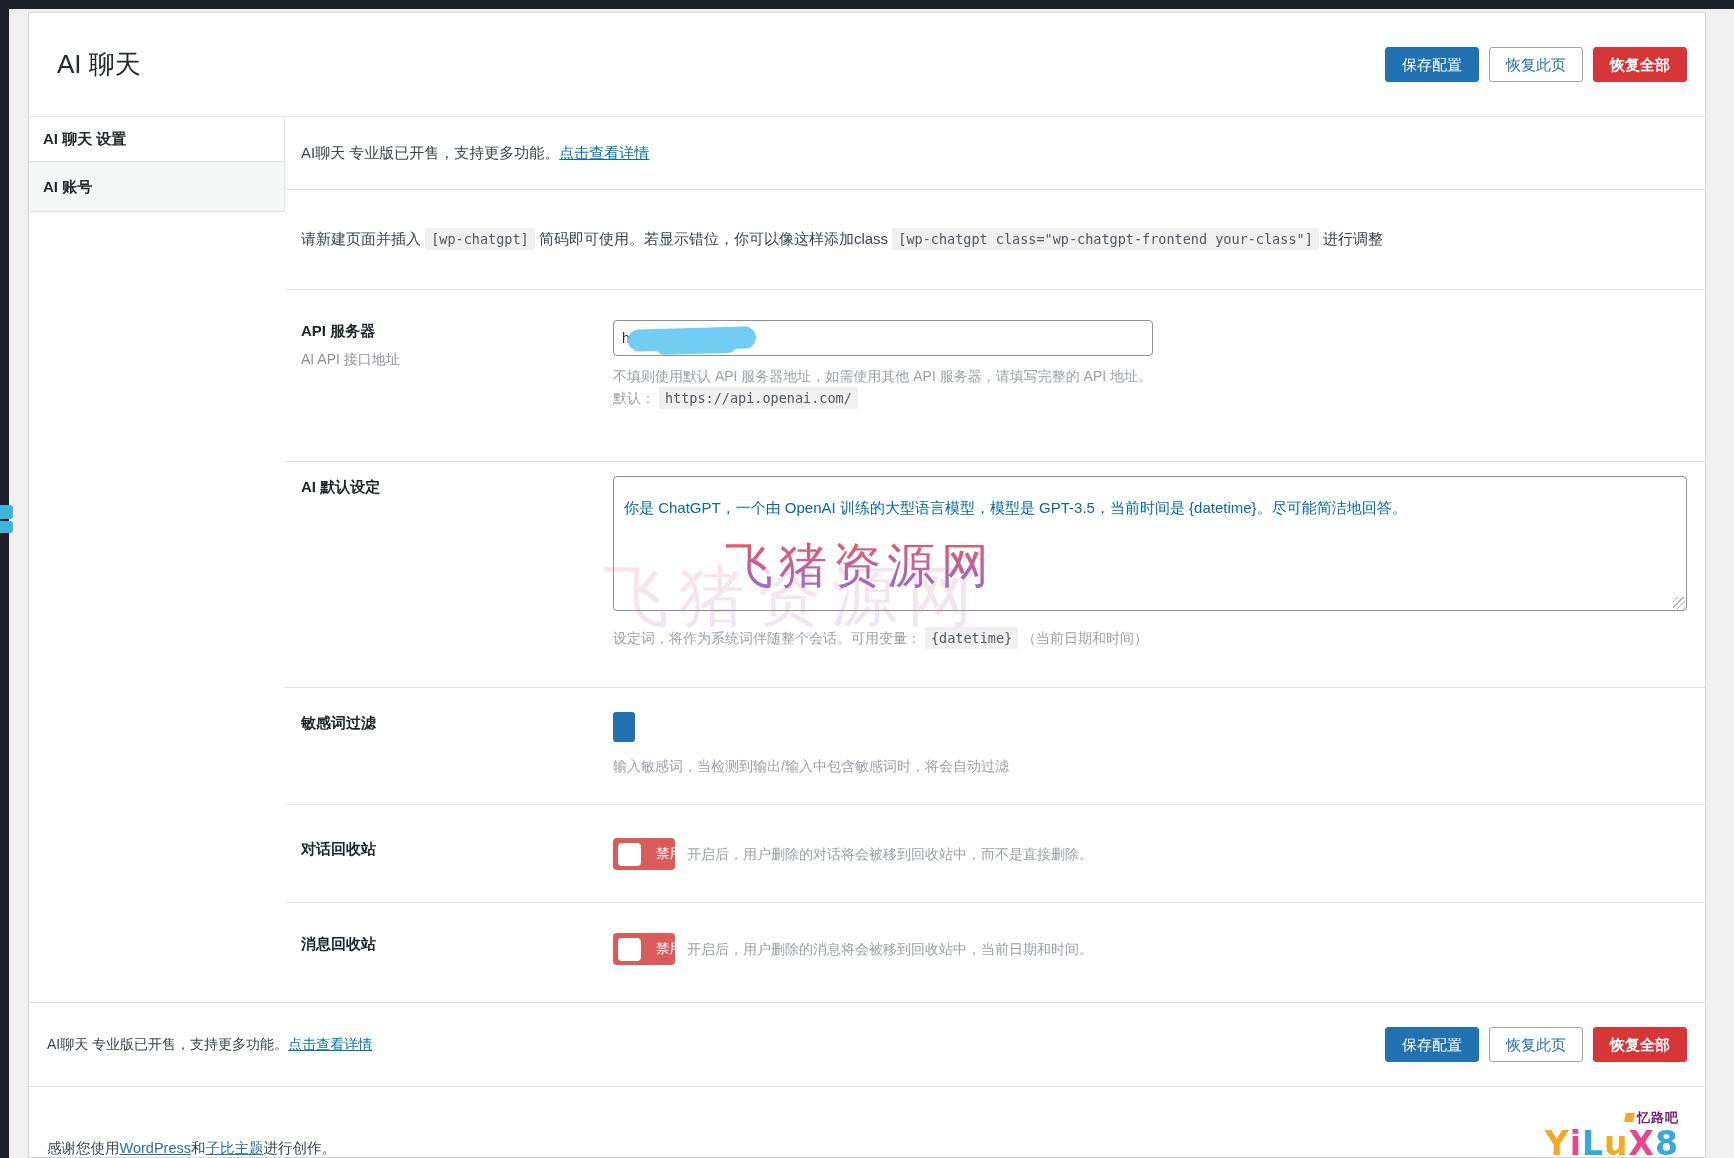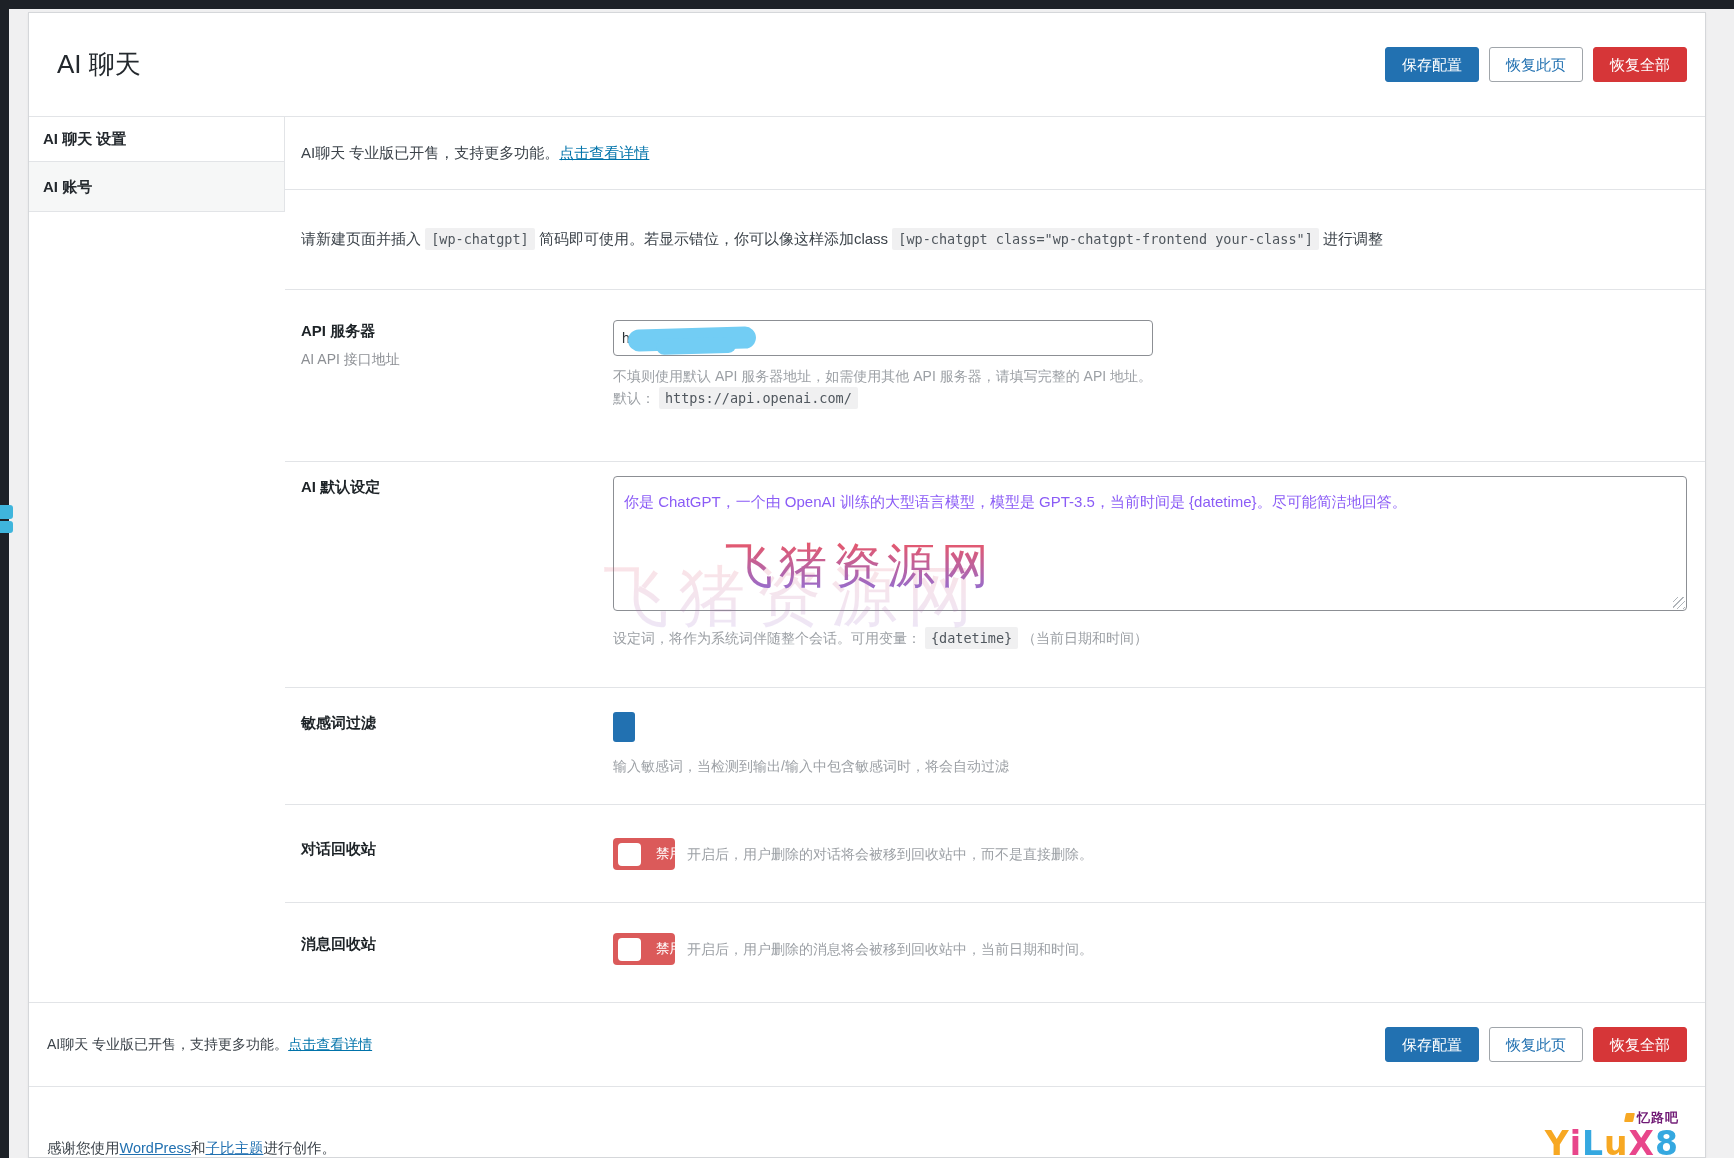--- a/index.html
+++ b/index.html
@@ -23,21 +23,21 @@
     padding:0 18px 0 28px; border-bottom:1px solid #e2e4e7;
   }
   .card-header h1 { font-size:26px; font-weight:400; color:#23282d; }
   .btn-group { display:flex; gap:10px; }
   .btn {
     height:35px; padding:0 16px; font-size:15px; border-radius:3px; cursor:pointer;
     font-family:inherit; line-height:33px; white-space:nowrap;
   }
   .btn.primary { background:#2271b1; border:1px solid #2271b1; color:#fff; }
   .btn.secondary { background:#fff; border:1px solid #a0a5aa; color:#2271b1; }
-  .btn.danger { background:#d63638; border:1px solid #d63638; color:#fff; }
+  .btn.danger { background:#d63638; border:1px solid #d63638; color:#fff;font-weight:bold; }
 
   .card-body { display:flex; align-items:flex-start; }
   .sidebar { width:256px; flex:none; border-right:1px solid #e2e4e7; }
   .nav-item {
     height:45px; line-height:44px; padding-left:14px; font-weight:700; font-size:15px;
     color:#23282d; border-bottom:1px solid #e2e4e7; cursor:pointer; background:#fff;
   }
   .nav-item.alt { background:#f6f7f7; height:50px; line-height:49px; }
   .content { flex:1; min-width:0; }
 
@@ -73,21 +73,21 @@
     background:#72cdf4; border-radius:12px; transform:rotate(-1.5deg);
   }
   .scribble:after {
     content:""; position:absolute; left:28px; top:10px; width:80px; height:16px;
     background:#72cdf4; border-radius:10px;
   }
 
   .textarea-wrap { position:relative; width:1074px; }
   textarea.setting-area {
     width:1074px; height:135px; resize:none; border:1px solid #8c8f94; border-radius:4px;
-    font-family:inherit; font-size:15px; color:#8b5cf6; padding:14px 10px; line-height:22px;
+    font-family:inherit; font-size:15px; color:#0369a1; padding:20px 10px; line-height:22px;
     background:transparent; display:block;
   }
   .watermark, .watermark-echo {
     position:absolute; pointer-events:none; white-space:nowrap;
     font-family:"Liberation Serif","DejaVu Serif",serif; font-weight:400;
     background:linear-gradient(180deg,#e4586e 15%,#8e6fd8 95%);
     -webkit-background-clip:text; background-clip:text; color:transparent;
   }
   .watermark { left:112px; top:58px; font-size:48px; letter-spacing:6px; }
   .watermark-echo { left:-10px; top:76px; font-size:66px; letter-spacing:10px; opacity:.16; }

